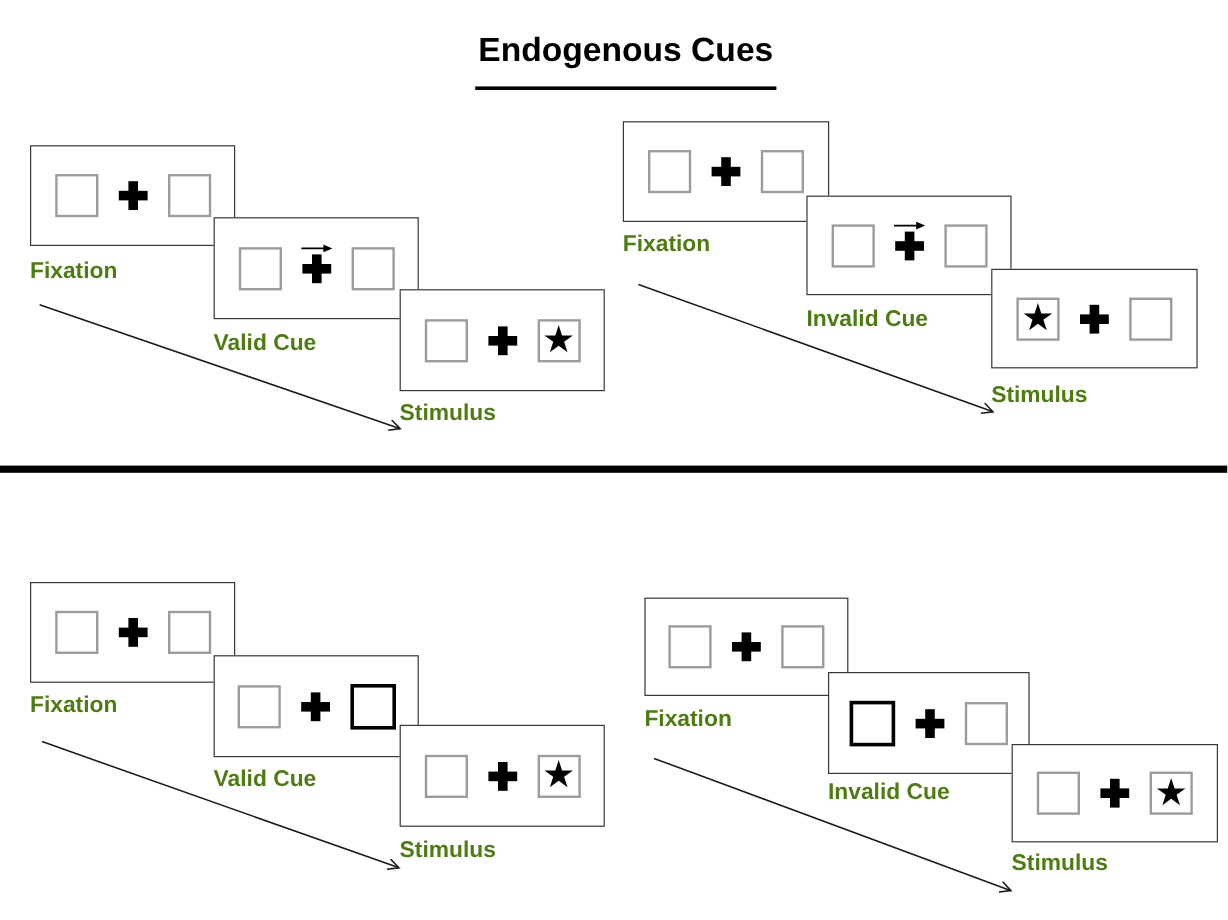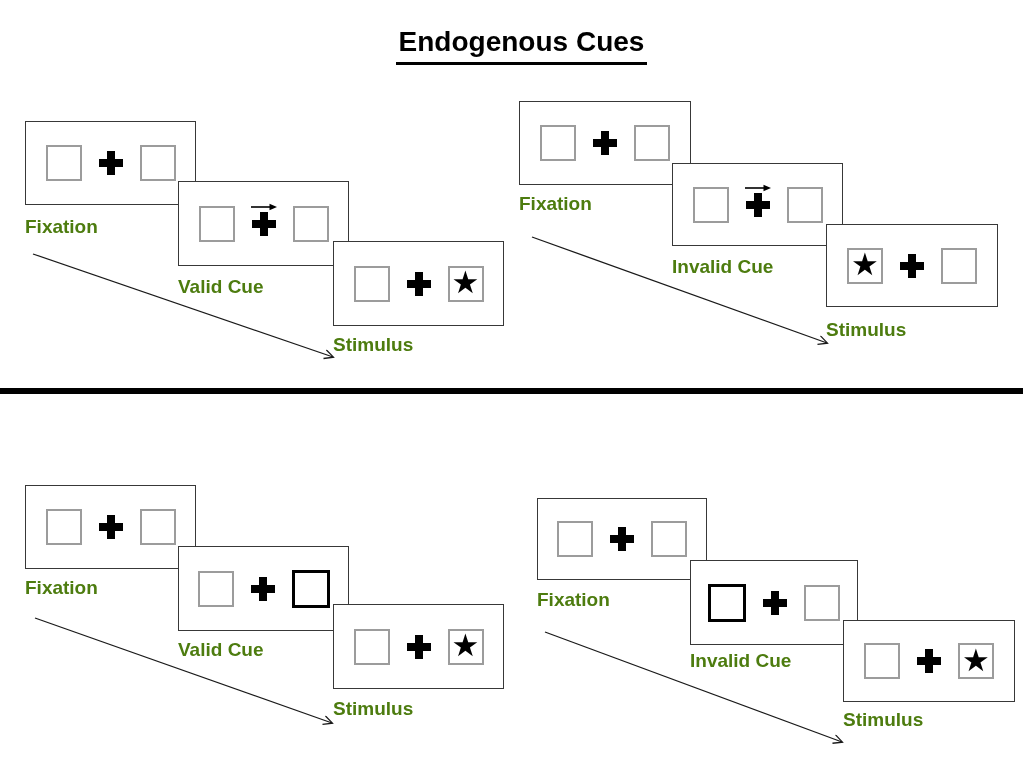--- a/index.html
+++ b/index.html
@@ -3,21 +3,21 @@
 <meta charset="utf-8">
 <style>
   html,body { margin:0; padding:0; background:#ffffff; }
   .stage {
     position:relative; width:1023px; height:767px; background:#ffffff;
     font-family:"Liberation Sans", sans-serif; overflow:hidden; color:#000;
   }
   .title-row { position:absolute; left:0; width:100%; text-align:center; }
   .title {
     display:inline-block; font-weight:bold; font-size:28px; line-height:1.12;
-    color:#000; border-bottom:3px solid #000; padding:0 3px 5px;margin-left:20px;
+    color:#000; border-bottom:3px solid #000; padding:0 3px 15px;margin-left:20px;
   }
   .divider { position:absolute; left:0; width:100%; height:6px; background:#000; }
 
   .panel {
     position:absolute; box-sizing:border-box; background:#ffffff;
     border:1.5px solid #383838;
     display:flex; align-items:center; justify-content:center; gap:17px;
   }
   .box {
     box-sizing:border-box; width:36px; height:36px; background:#ffffff;

